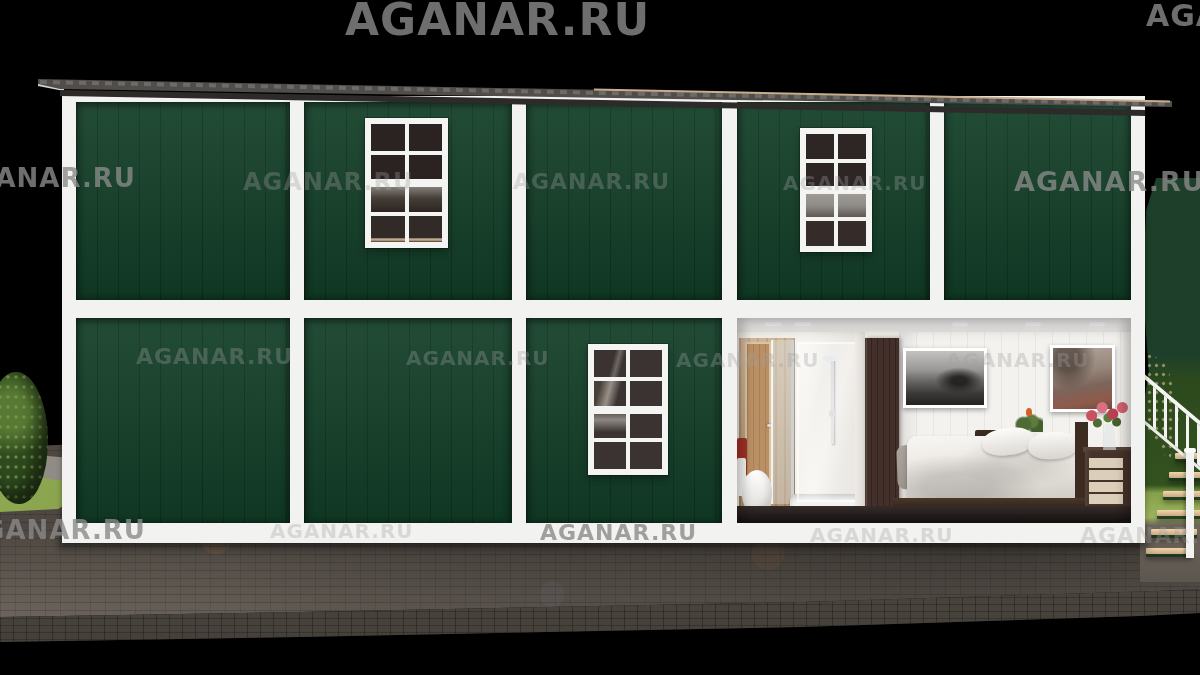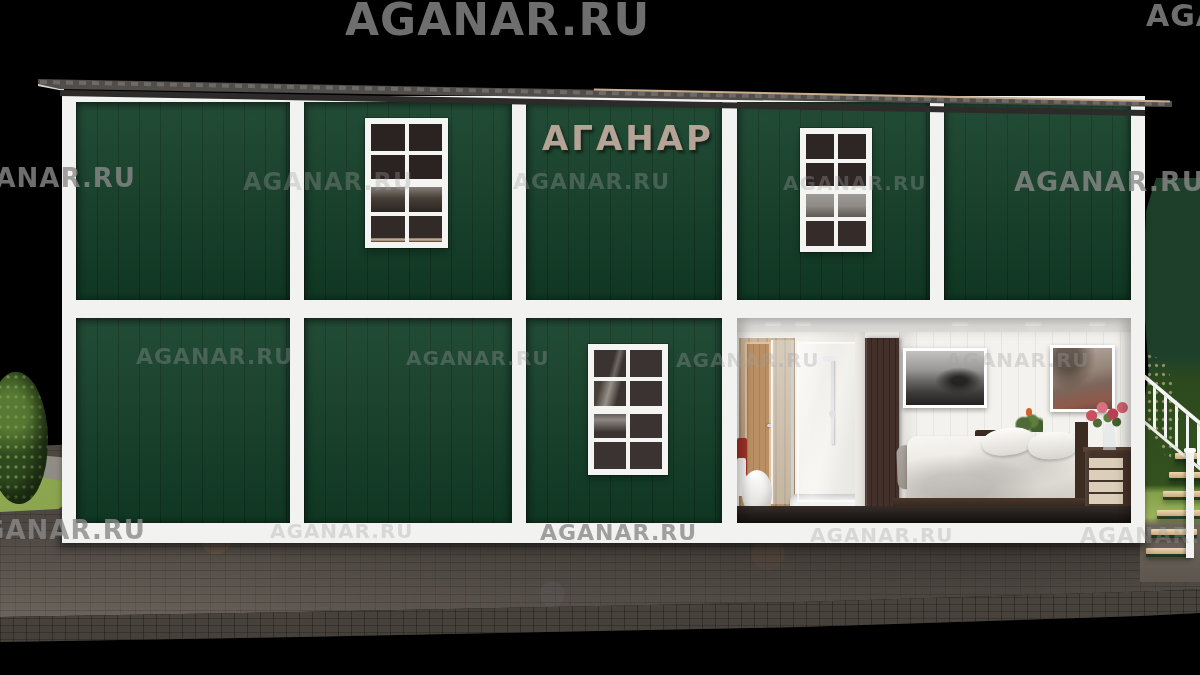--- a/index.html
+++ b/index.html
@@ -239,21 +239,20 @@
   <div class="building">
     <div class="panel p-u1"></div>
     <div class="panel p-u2"></div>
     <div class="panel p-u3"></div>
     <div class="panel p-u4"></div>
     <div class="panel p-u5"></div>
     <div class="panel p-l1"></div>
     <div class="panel p-l2"></div>
     <div class="panel p-l3"></div>
 
-    <div class="sign">АГАНАР</div>
 
     <div class="window win-ul">
       <div class="pane"></div>
         <div class="pane"></div>
       <div class="pane"></div>
         <div class="pane"></div>
       <div class="pane"></div>
         <div class="pane"></div>
       <div class="pane"></div>
         <div class="pane"></div>

